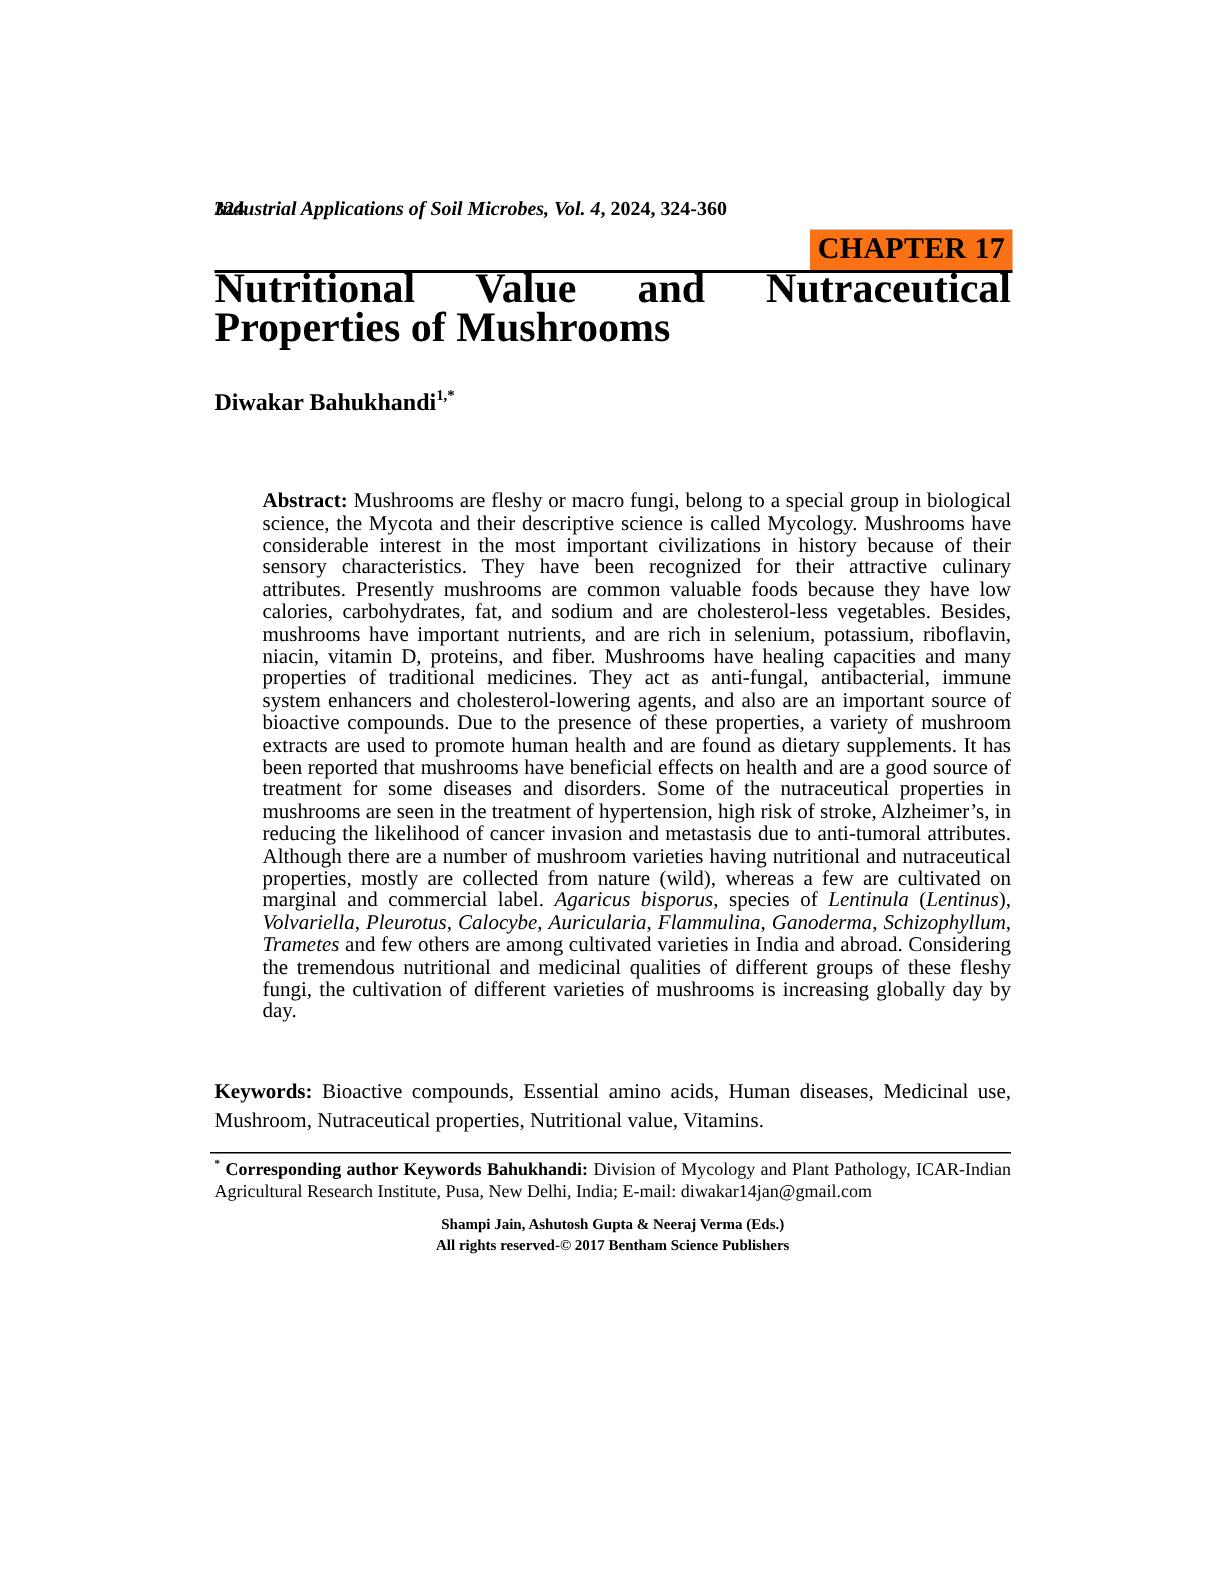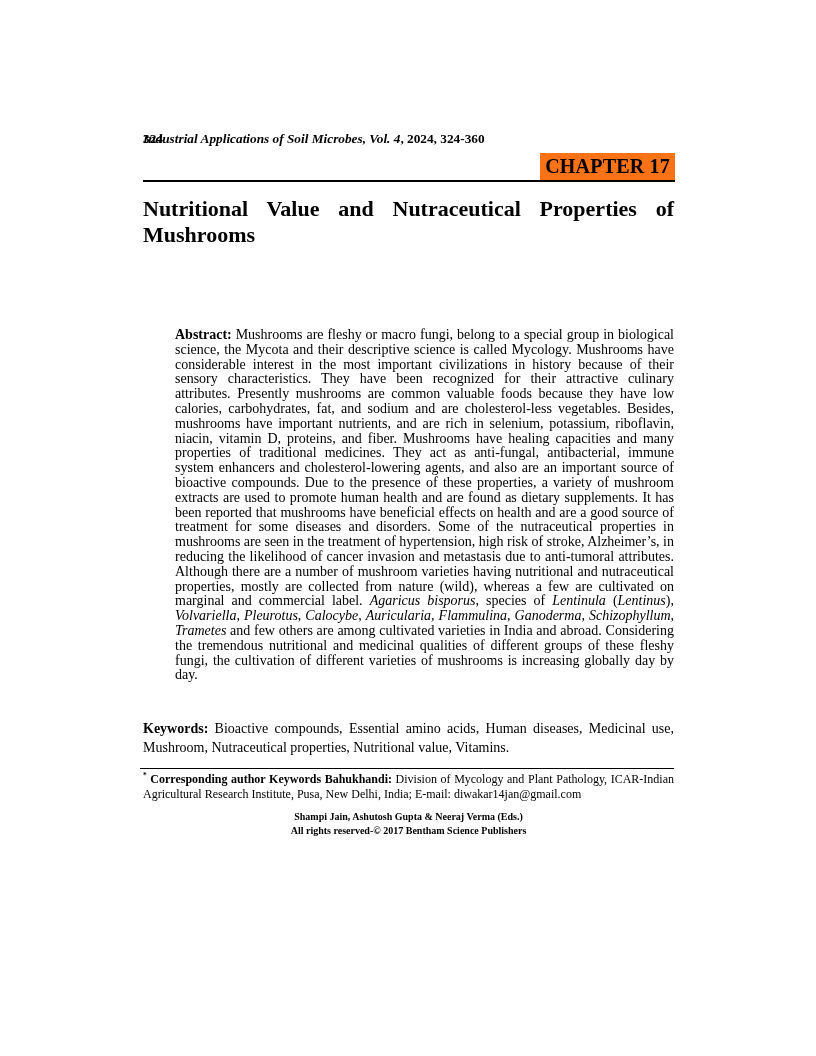--- a/index.html
+++ b/index.html
@@ -28,22 +28,22 @@
     font-size: 20px; font-weight: bold;
     padding: 2px 5px 3px 5px;
     letter-spacing: 0.2px;
   }
   .header-rule {
     position: absolute; top: 180px; left: 143px; width: 532px;
     border-top: 2px solid #000000;
   }
 
   .chapter-title {
-    position: absolute; top: 196px; left: 143px; width: 531px;
-    margin: 0; font-size: 22px; font-weight: bold; line-height: 26px;
+    position: absolute; top: 180px; left: 143px; width: 531px;
+    margin: 0; font-size: 28px; font-weight: bold; line-height: 26px;
     text-align: justify;
   }
 
   .author-line {
     position: absolute; top: 259px; left: 143px; width: 531px;
     font-size: 16px; font-weight: bold; line-height: 19px;
   }
 
   .affiliation {
     position: absolute; top: 282px; left: 143px; width: 531px;
@@ -89,20 +89,23 @@
     <span class="page-number">324</span>
     <span class="running-title"><span style="font-weight: bold; font-style: italic;">Industrial Applications of Soil Microbes, Vol. 4</span><span style="font-weight: bold;">, 2024, 324-360</span></span>
   </header>
 
   <div class="chapter-badge">CHAPTER 17</div>
 
   <div class="header-rule"></div>
 
   <h1 class="chapter-title">Nutritional Value and Nutraceutical Properties of Mushrooms</h1>
 
+  <div class="author-line">
+    <span>Diwakar Bahukhandi</span><sup class="author-sup">1,*</sup>
+  </div>
 
 
   <div class="abstract"><span style="font-weight: bold;">Abstract:</span><span> Mushrooms are fleshy or macro fungi, belong to a special group in biological science, the Mycota and their descriptive science is called Mycology. Mushrooms have considerable interest in the most important civilizations in history because of their sensory characteristics. They have been recognized for their attractive culinary attributes. Presently mushrooms are common valuable foods because they have low calories, carbohydrates, fat, and sodium and are cholesterol-less vegetables. Besides, mushrooms have important nutrients, and are rich in selenium, potassium, riboflavin, niacin, vitamin D, proteins, and fiber. Mushrooms have healing capacities and many properties of traditional medicines. They act as anti-fungal, antibacterial, immune system enhancers and cholesterol-lowering agents, and also are an important source of bioactive compounds. Due to the presence of these properties, a variety of mushroom extracts are used to promote human health and are found as dietary supplements. It has been reported that mushrooms have beneficial effects on health and are a good source of treatment for some diseases and disorders. Some of the nutraceutical properties in mushrooms are seen in the treatment of hypertension, high risk of stroke, Alzheimer’s, in reducing the likelihood of cancer invasion and metastasis due to anti-tumoral attributes. Although there are a number of mushroom varieties having nutritional and nutraceutical properties, mostly are collected from nature (wild), whereas a few are cultivated on marginal and commercial label. </span><span style="font-style: italic;">Agaricus bisporus</span><span>, species of </span><span style="font-style: italic;">Lentinula</span><span> (</span><span style="font-style: italic;">Lentinus</span><span>), </span><span style="font-style: italic;">Volvariella</span><span>, </span><span style="font-style: italic;">Pleurotus</span><span>, </span><span style="font-style: italic;">Calocybe</span><span>, </span><span style="font-style: italic;">Auricularia</span><span>, </span><span style="font-style: italic;">Flammulina</span><span>, </span><span style="font-style: italic;">Ganoderma</span><span>, </span><span style="font-style: italic;">Schizophyllum</span><span>, </span><span style="font-style: italic;">Trametes</span><span> and few others are among cultivated varieties in India and abroad. Considering the tremendous nutritional and medicinal qualities of different groups of these fleshy fungi, the cultivation of different varieties of mushrooms is increasing globally day by day.</span></div>
 
   <div class="keywords"><span style="font-weight: bold;">Keywords:</span><span> Bioactive compounds, Essential amino acids, Human diseases, Medicinal use, Mushroom, Nutraceutical properties, Nutritional value, Vitamins.</span></div>
 
   <div class="footnote-rule"></div>
 
   <div class="footnote"><sup style="font-weight: bold;">*</sup><span style="font-weight: bold;"> Corresponding author Keywords Bahukhandi:</span><span> Division of Mycology and Plant Pathology, ICAR-Indian Agricultural Research Institute, Pusa, New Delhi, India; E-mail: diwakar14jan@gmail.com</span></div>
 

